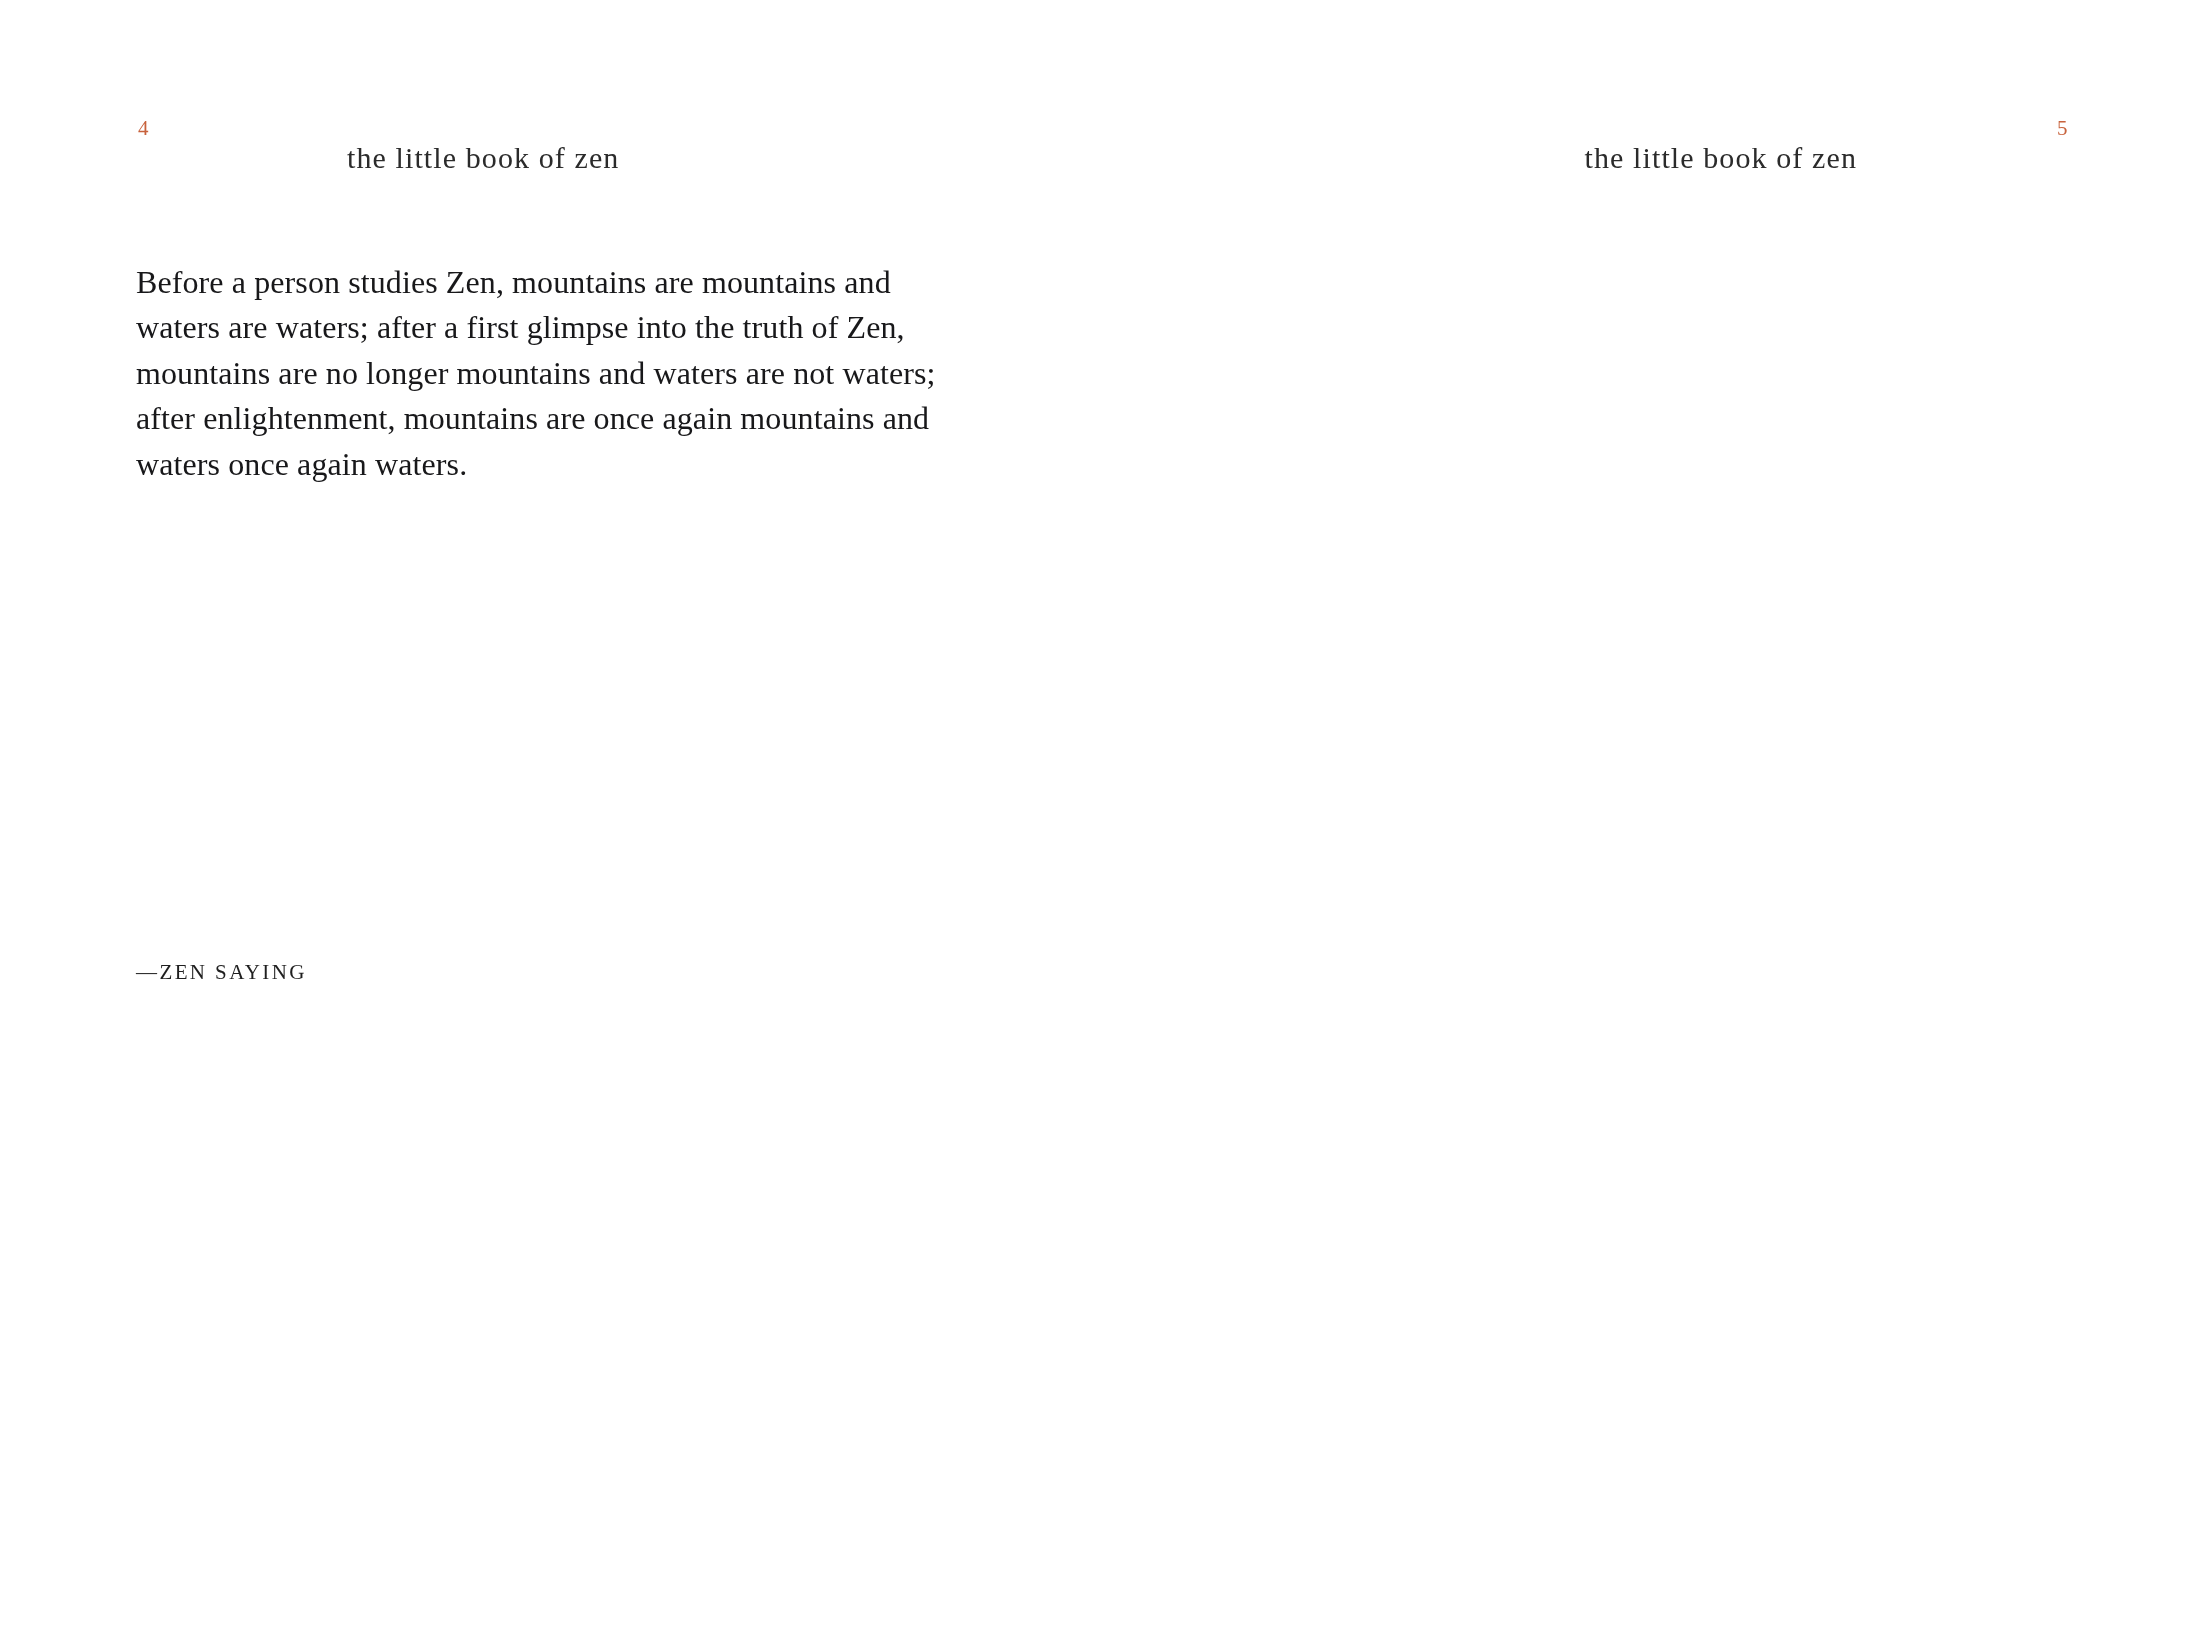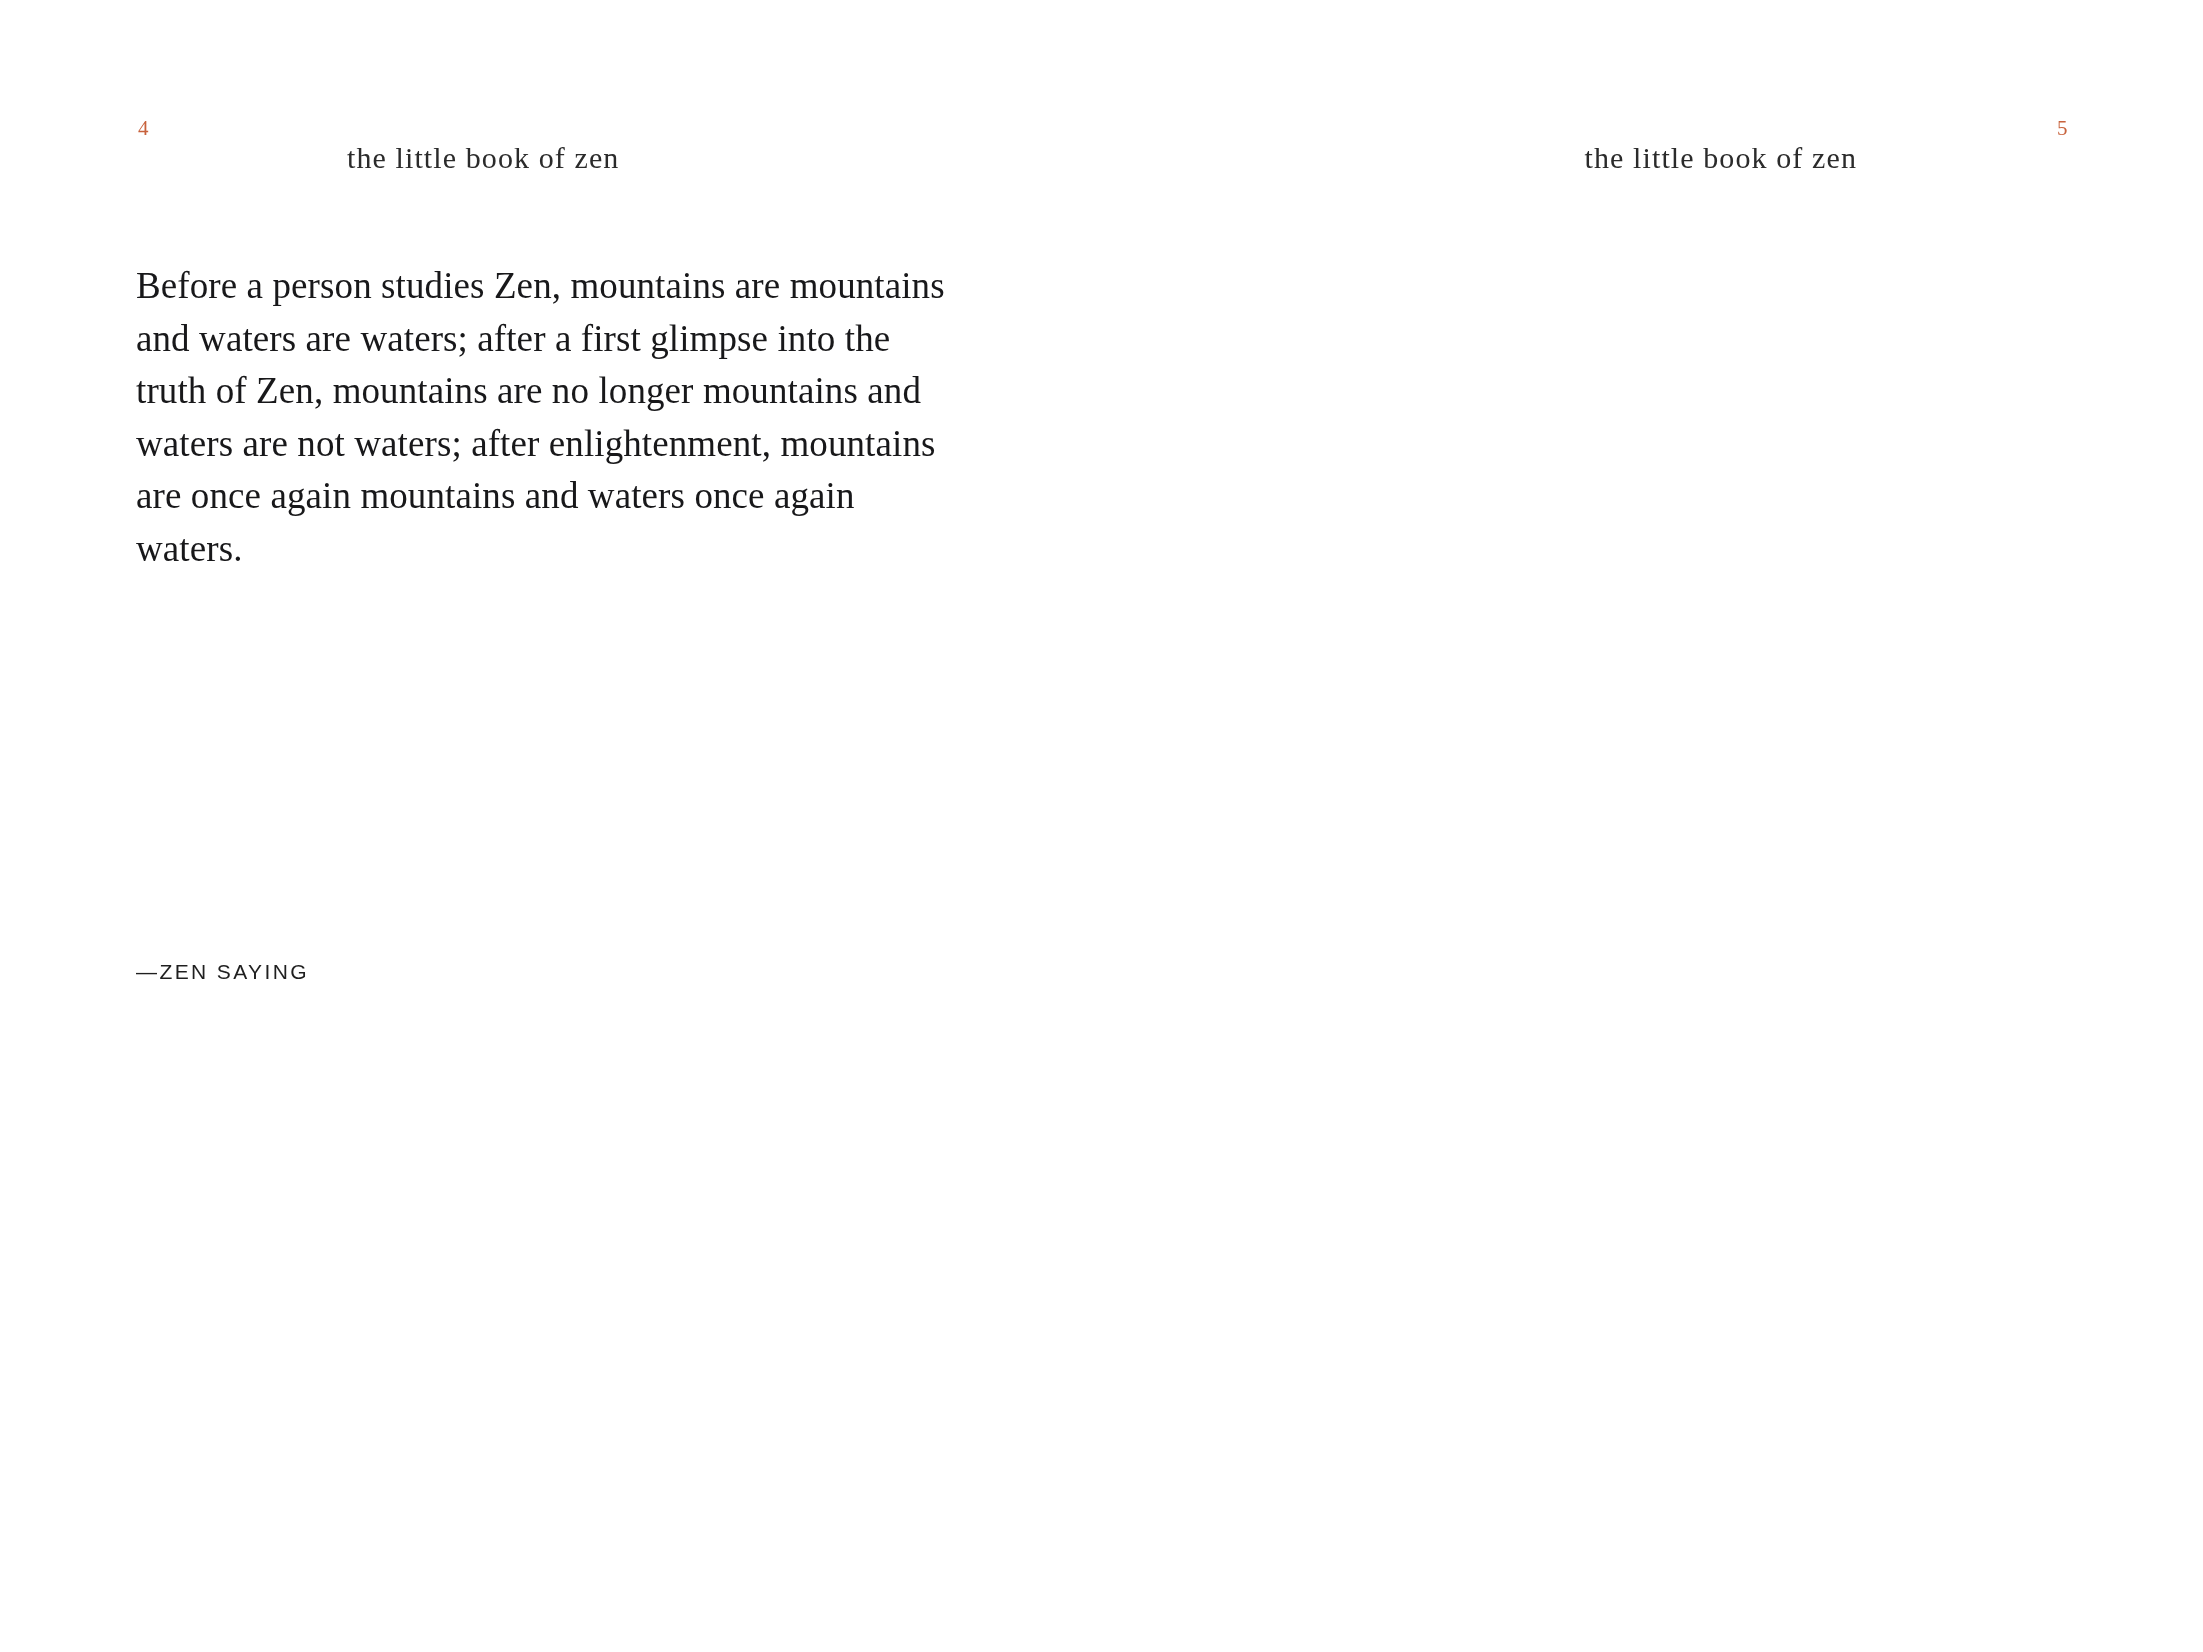--- a/index.html
+++ b/index.html
@@ -51,28 +51,28 @@
   }
   .page-left .folio { left: 138px; }
   .page-right .folio { right: 136px; }
 
   
   .quote-body {
     position: absolute;
     left: 136px;
     top: 260px;
     width: 826px;
-    font-size: 37px;
+    font-size: 32px;
     line-height: 1.42;
     color: #18181a;
     letter-spacing: 0.1px;
   }
   .attribution {
     position: absolute;
-    font-family: Liberation Sans, sans-serif;
+    font-family: Liberation Serif, serif;
     font-size: 21px;
     letter-spacing: 2.4px;
     color: #1f1f1f;
     white-space: nowrap;
   }
   .attr-left {
     left: 136px;
     top: 960px;
   }
 </style>

